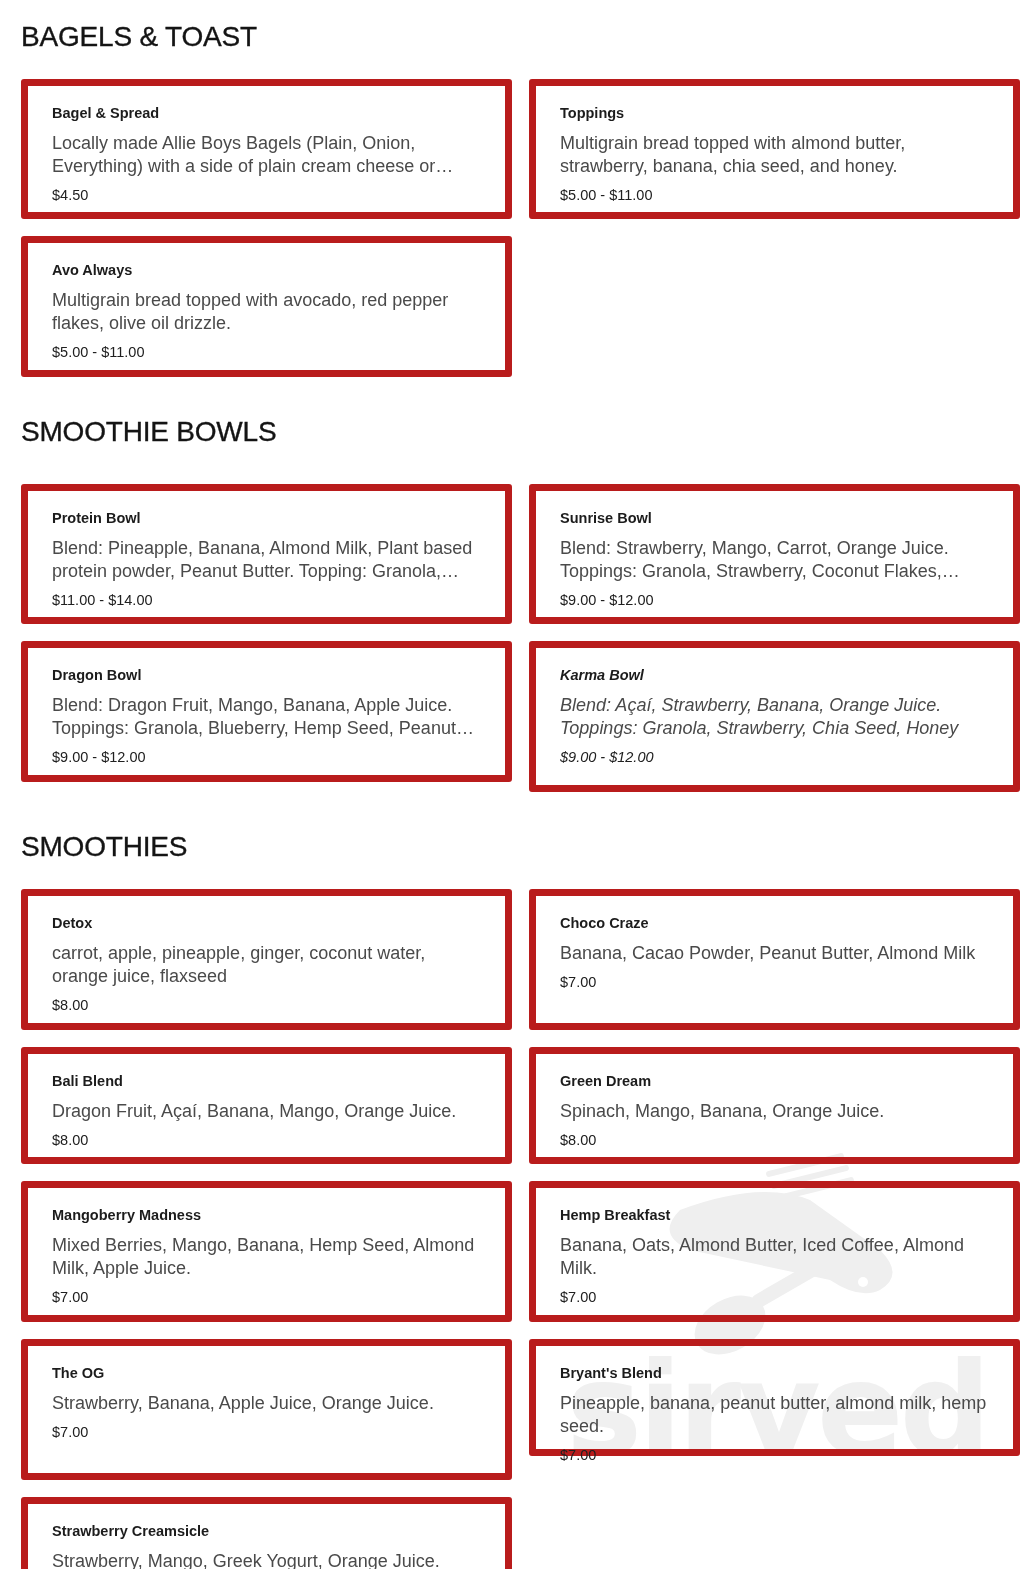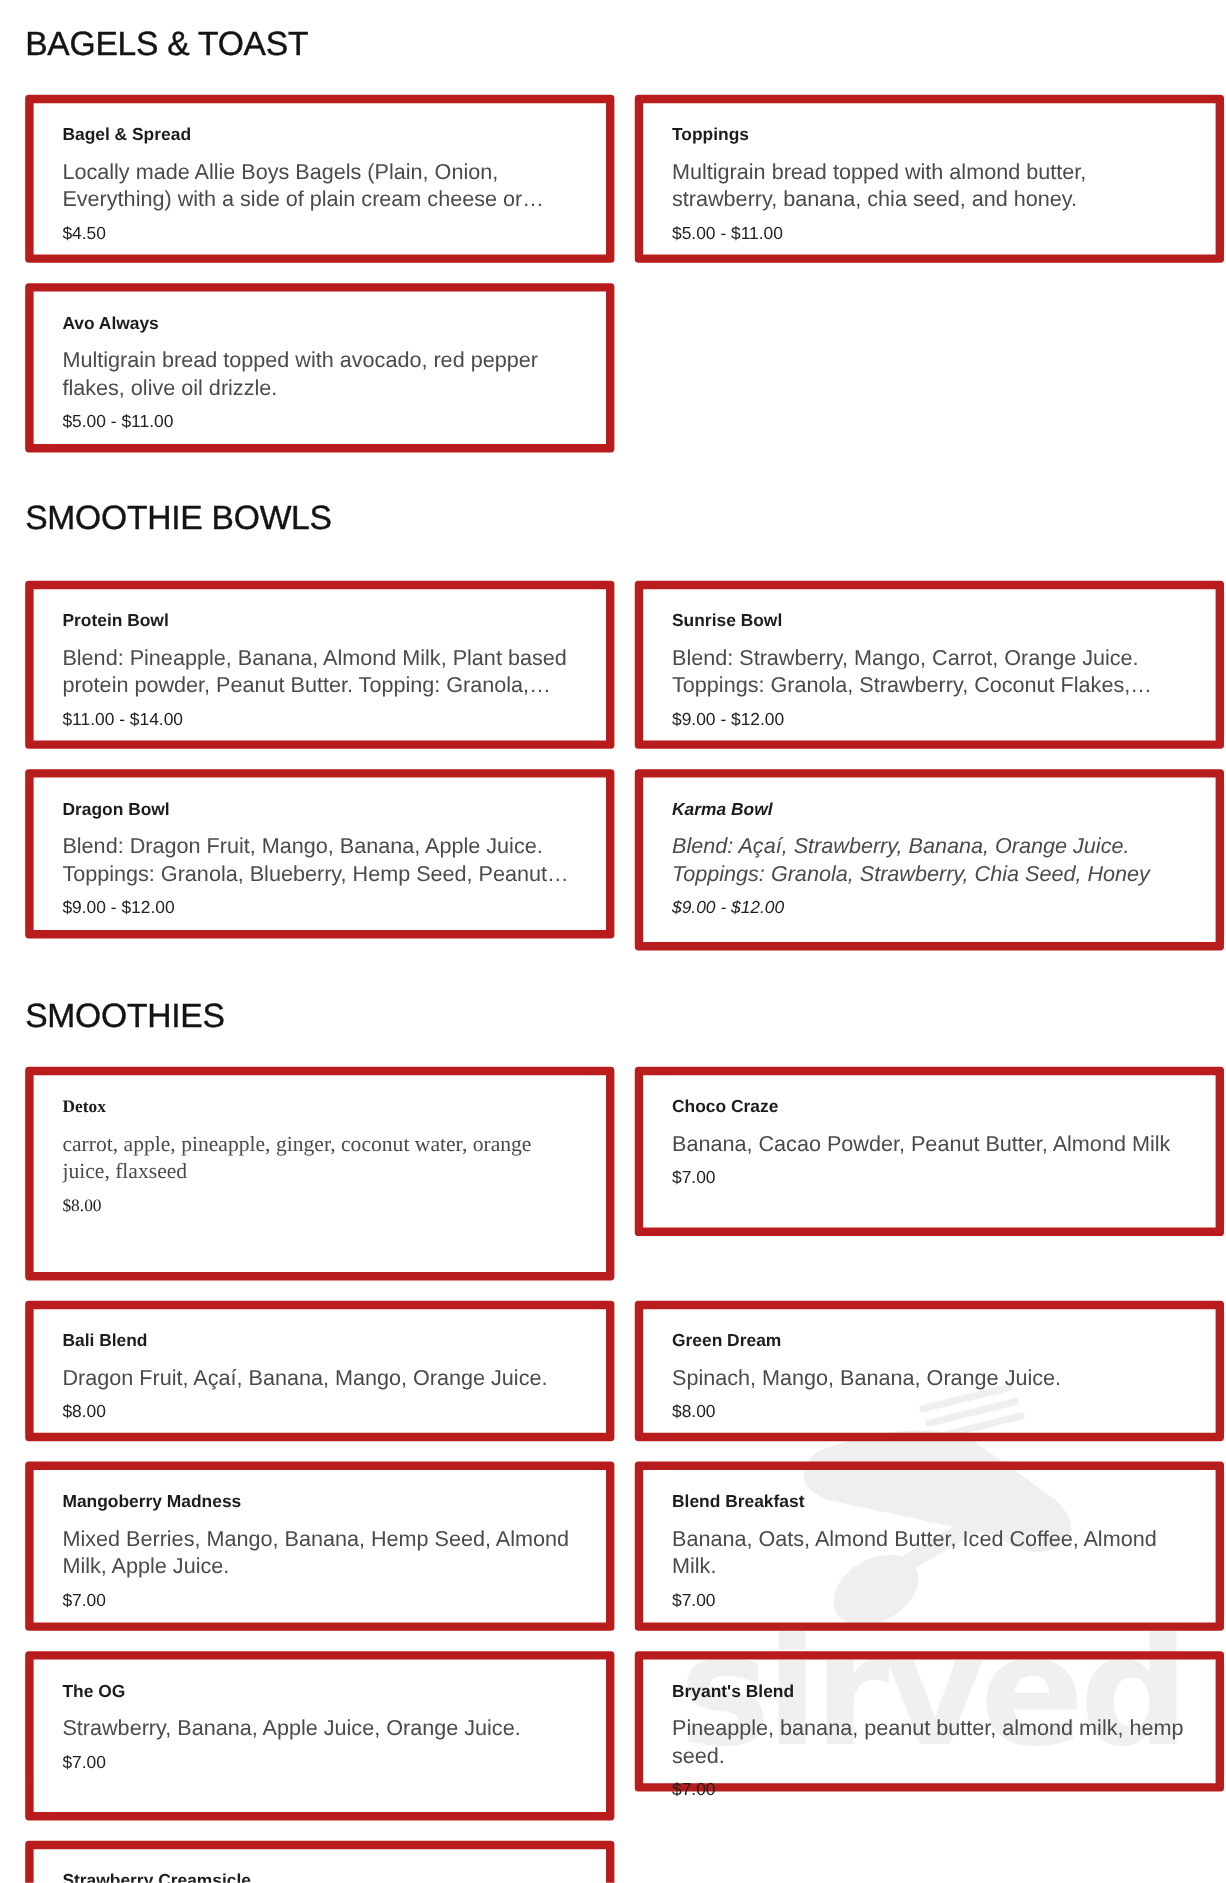--- a/index.html
+++ b/index.html
@@ -152,21 +152,21 @@
         <div class="card-title">Karma Bowl</div>
         <div class="card-desc">Blend: Açaí, Strawberry, Banana, Orange Juice. Toppings: Granola, Strawberry, Chia Seed, Honey</div>
         <div class="card-price">$9.00 - $12.00</div>
       </div>
     </div>
   </div>
 
   <div style="padding-top:38px;">
     <h2 class="section-title">SMOOTHIES</h2>
     <div class="grid" style="margin-top:25px;">
-      <div class="card" style="height:178px;font-family:Liberation Serif, serif;">
+      <div class="card" style="height:141px;">
         <div class="card-title">Detox</div>
         <div class="card-desc">carrot, apple, pineapple, ginger, coconut water, orange juice, flaxseed</div>
         <div class="card-price">$8.00</div>
       </div>
       <div class="card" style="height:141px;">
         <div class="card-title">Choco Craze</div>
         <div class="card-desc">Banana, Cacao Powder, Peanut Butter, Almond Milk</div>
         <div class="card-price">$7.00</div>
       </div>
       <div class="card" style="height:117px;">
@@ -178,21 +178,21 @@
         <div class="card-title">Green Dream</div>
         <div class="card-desc">Spinach, Mango, Banana, Orange Juice.</div>
         <div class="card-price">$8.00</div>
       </div>
       <div class="card" style="height:141px;">
         <div class="card-title">Mangoberry Madness</div>
         <div class="card-desc">Mixed Berries, Mango, Banana, Hemp Seed, Almond Milk, Apple Juice.</div>
         <div class="card-price">$7.00</div>
       </div>
       <div class="card" style="height:141px;">
-        <div class="card-title">Blend Breakfast</div>
+        <div class="card-title">Hemp Breakfast</div>
         <div class="card-desc">Banana, Oats, Almond Butter, Iced Coffee, Almond Milk.</div>
         <div class="card-price">$7.00</div>
       </div>
       <div class="card" style="height:141px;">
         <div class="card-title">The OG</div>
         <div class="card-desc">Strawberry, Banana, Apple Juice, Orange Juice.</div>
         <div class="card-price">$7.00</div>
       </div>
       <div class="card" style="height:117px;">
         <div class="card-title">Bryant's Blend</div>

